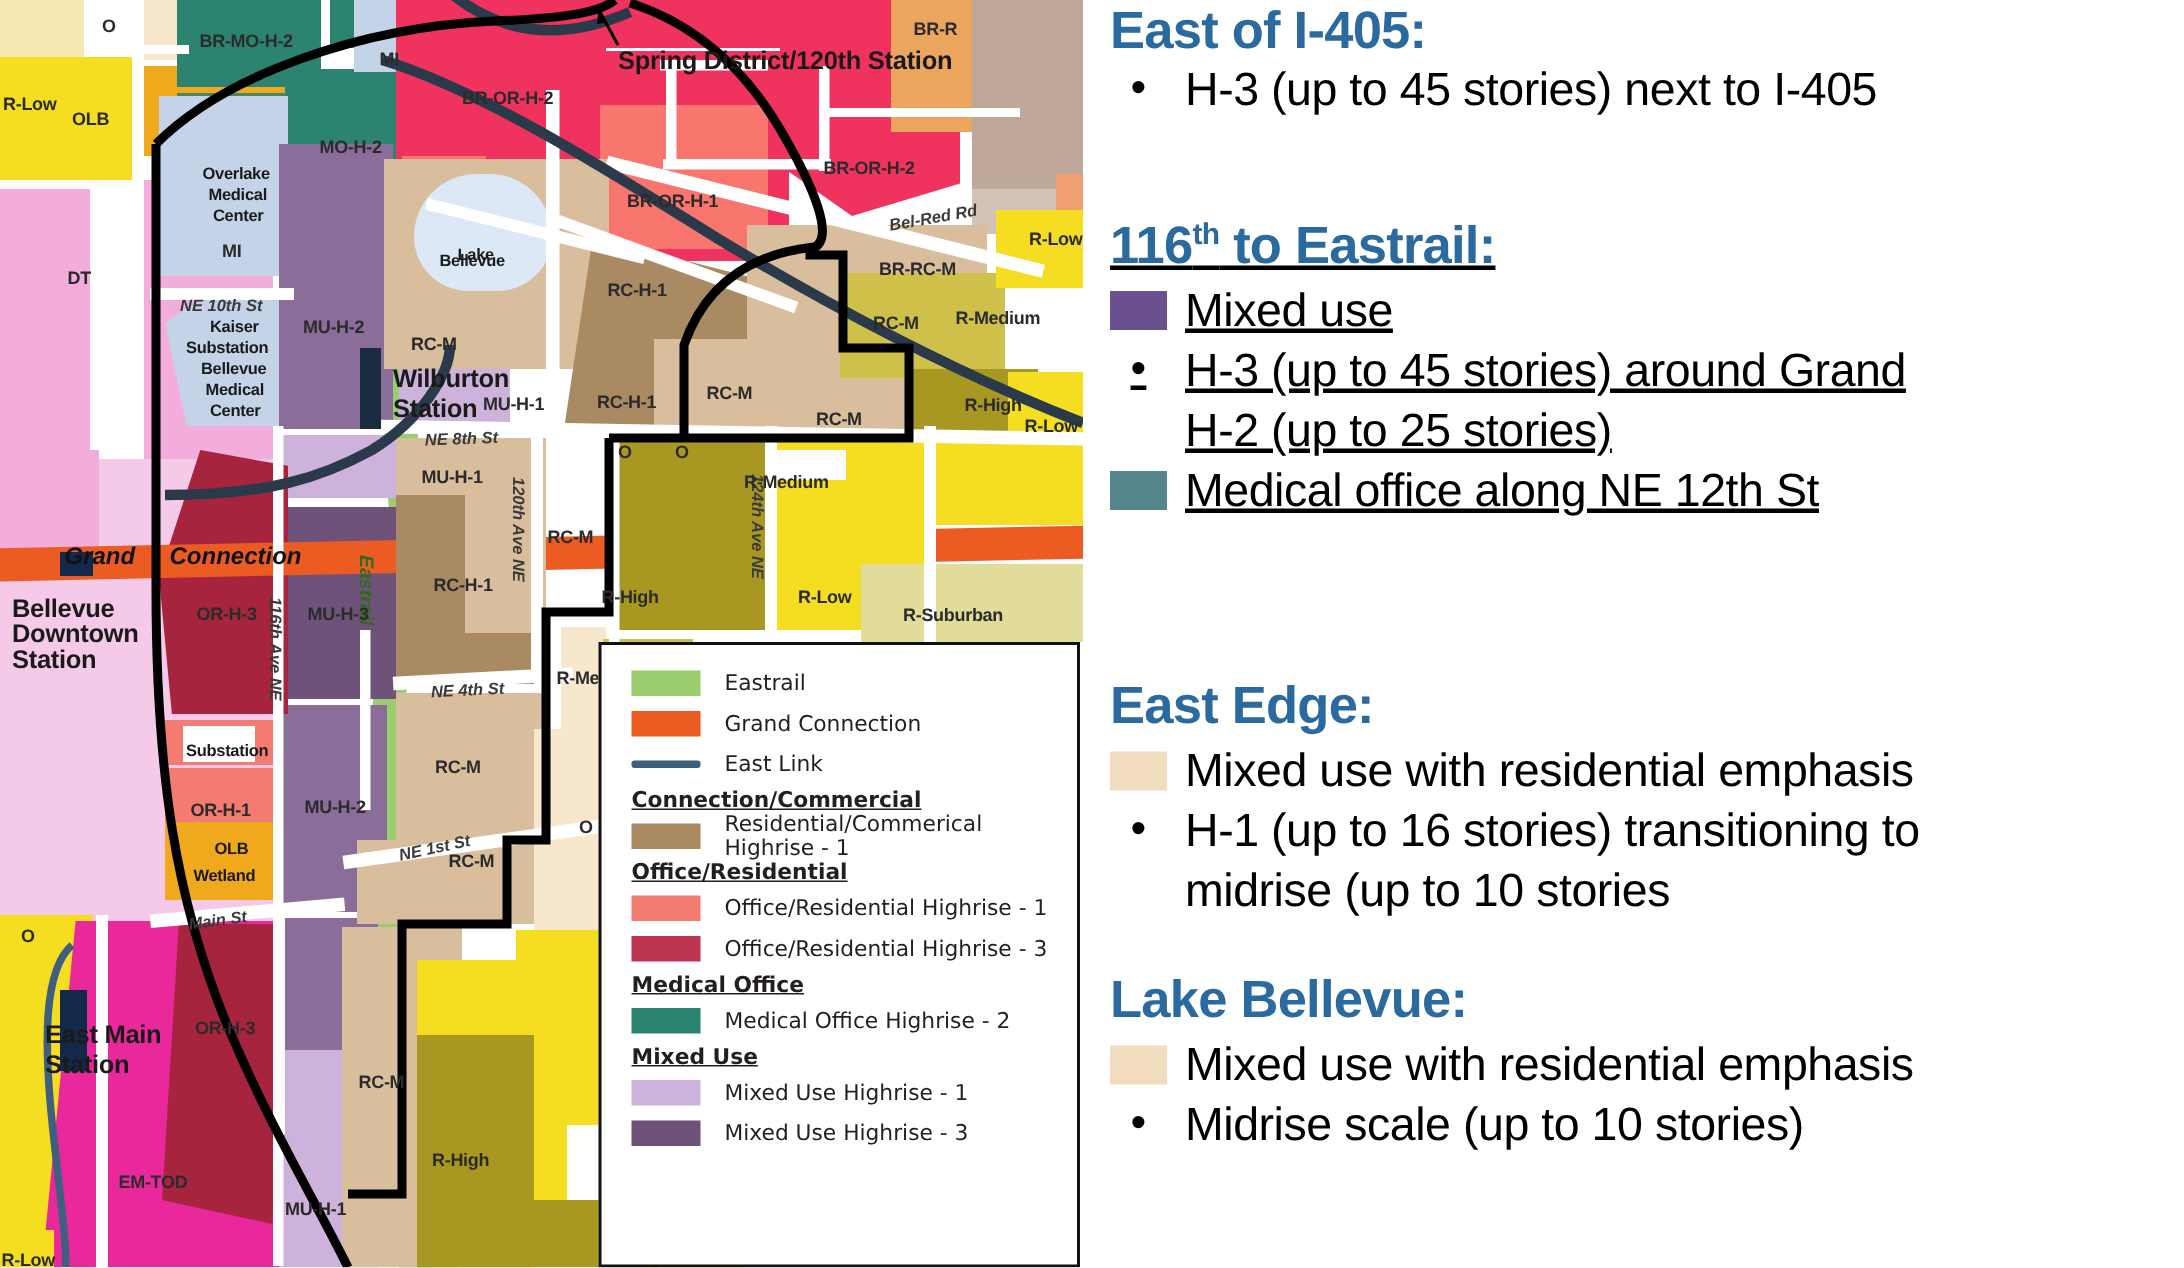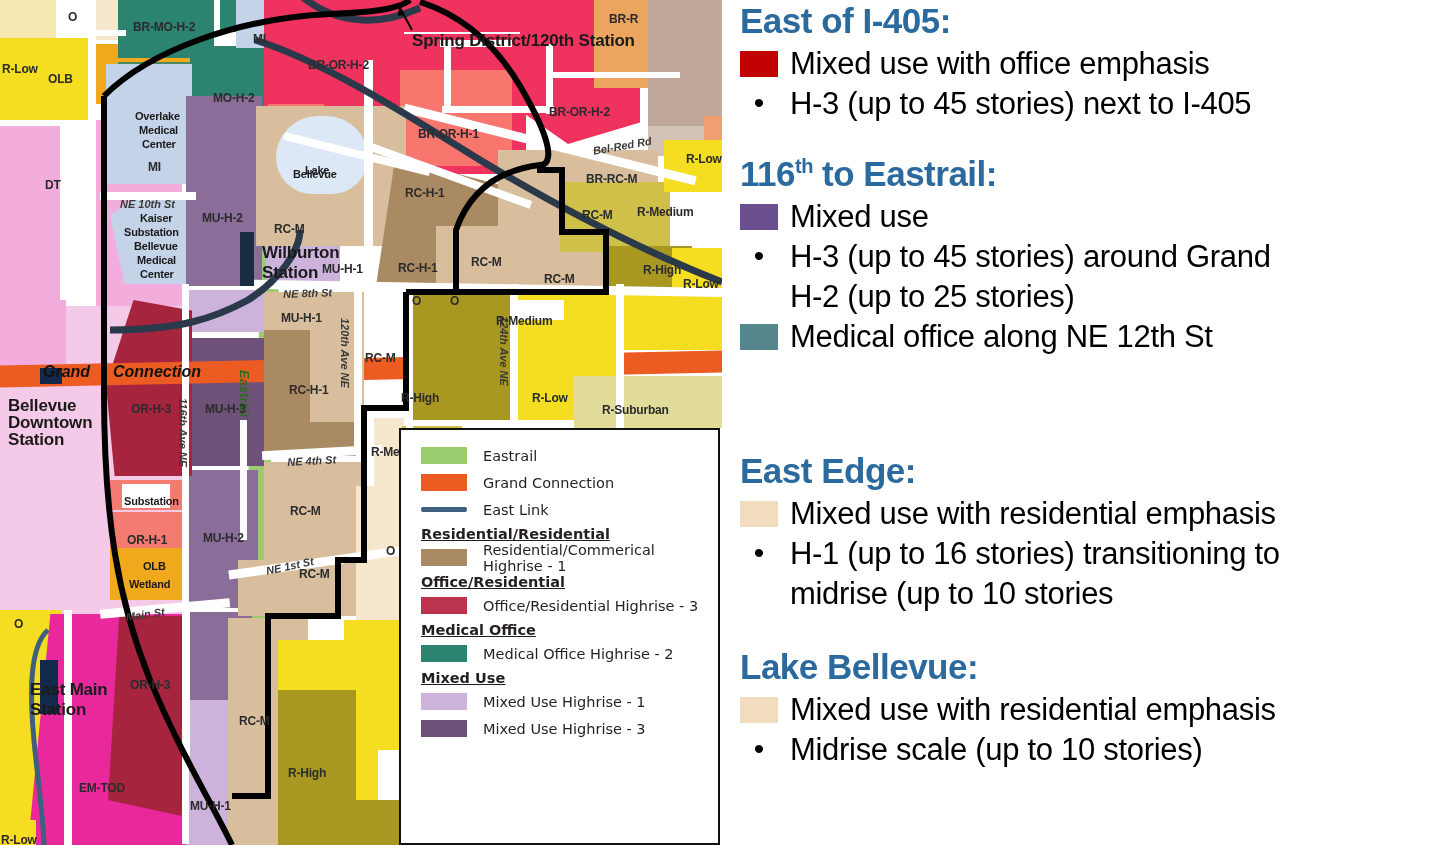--- a/index.html
+++ b/index.html
@@ -293,27 +293,31 @@
           <div class="lgrow">
             <div class="lgsw" style="background: rgb(236, 91, 34);"></div>
             <div class="lgtxt">Grand Connection</div>
           </div>
           <div class="lgrow">
             <div class="lgline">
               <i style="background: rgb(63, 95, 127);"></i>
             </div>
             <div class="lgtxt">East Link</div>
           </div>
-          <div class="lghdr">Residential/Residential</div>
+          <div class="lghdr">Connection/Commercial</div>
           <div class="lgrow">
             <div class="lgsw" style="background: rgb(169, 138, 99);"></div>
             <div class="lgtxt">Residential/Commerical Highrise - 1</div>
           </div>
           <div class="lghdr">Office/Residential</div>
           <div class="lgrow">
+            <div class="lgsw" style="background: rgb(243, 123, 114);"></div>
+            <div class="lgtxt">Office/Residential Highrise - 1</div>
+          </div>
+          <div class="lgrow">
             <div class="lgsw" style="background: rgb(188, 52, 80);"></div>
             <div class="lgtxt">Office/Residential Highrise - 3</div>
           </div>
           <div class="lghdr">Medical Office</div>
           <div class="lgrow">
             <div class="lgsw" style="background: rgb(43, 131, 112);"></div>
             <div class="lgtxt">Medical Office Highrise - 2</div>
           </div>
           <div class="lghdr">Mixed Use</div>
           <div class="lgrow">
@@ -325,31 +329,27 @@
             <div class="lgtxt">Mixed Use Highrise - 3</div>
           </div>
         </div>
     </div>
   </div>
 
   <div id="panel">
 
     <div class="sec" style="top:2px;">
       <div class="hd">East of I-405:</div>
-      <div class="row" style="margin-top:4px;">
-        <div class="sw" style="background:#C00000;"></div>
-        <div class="txt">Mixed use with office emphasis</div>
-      </div>
       <div class="row">
         <div class="bul">•</div>
         <div class="txt">H-3 (up to 45 stories) next to I-405</div>
       </div>
     </div>
 
-    <div class="sec" style="top:155px;">
+    <div class="sec" style="top:145px;text-decoration:underline;">
       <div class="hd"><span>116</span><sup>th</sup><span> to Eastrail:</span></div>
       <div class="row" style="margin-top:4px;">
         <div class="sw" style="background:#6B5090;"></div>
         <div class="txt">Mixed use</div>
       </div>
       <div class="row">
         <div class="bul">•</div>
         <div class="txt">H-3 (up to 45 stories) around Grand</div>
       </div>
       <div class="cont"> H-2 (up to 25 stories)</div>

